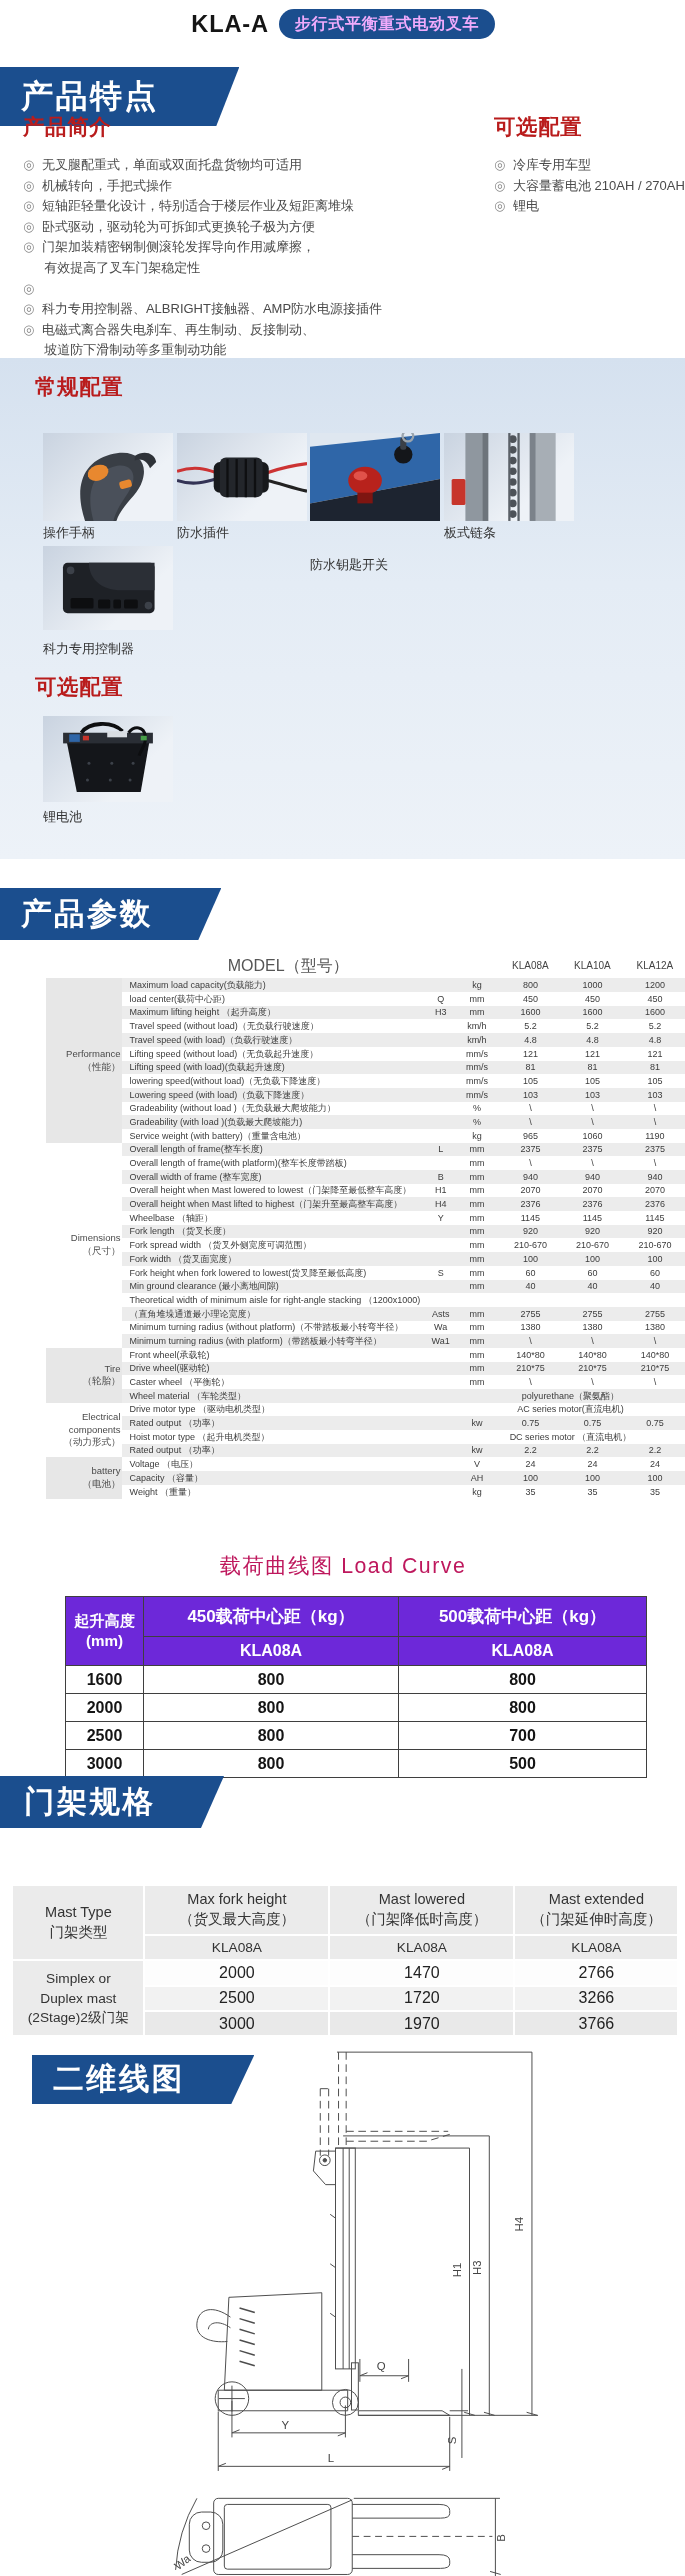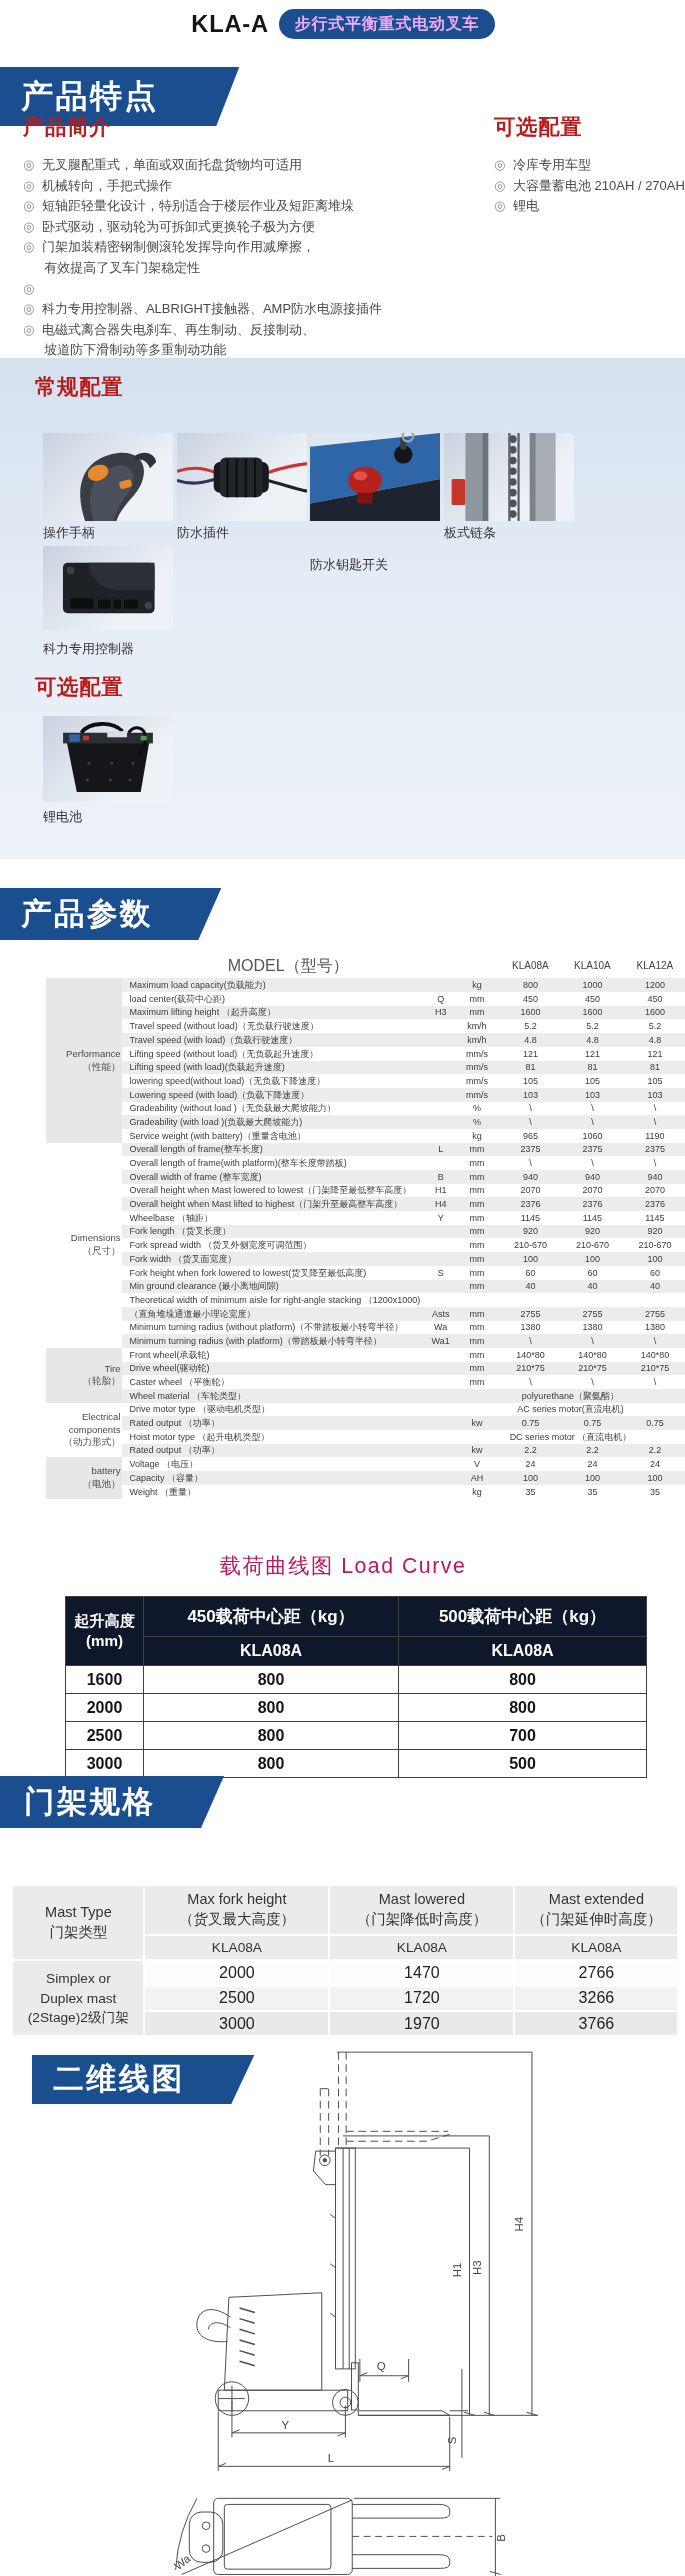--- a/index.html
+++ b/index.html
@@ -48,21 +48,21 @@
   .spec .gcell{text-align:right;font-size:9.5px;color:#4a4a4a;white-space:pre-line;line-height:1.35;}
   .spec .name{font-size:9px;color:#3c3c3c;padding-left:7.6px;white-space:pre-line;}
   .spec .sym,.spec .unit,.spec .val,.spec .spanv{text-align:center;font-size:9px;color:#3c3c3c;}
   .spec .model-label{text-align:center;font-size:16px;color:#555;height:24.4px;}
   .spec .model-name{text-align:center;font-size:10px;color:#444;}
 
   
   .load-title{position:absolute;left:0;top:1551px;width:686px;text-align:center;font-size:21.3px;color:#be185d;letter-spacing:1.5px;font-weight:500;}
   .load{position:absolute;left:65px;top:1596px;width:581px;border-collapse:collapse;table-layout:fixed;}
   .load td{border:1.5px solid #3f3f3f;text-align:center;vertical-align:middle;}
-  .lc-green{background:#0f172a;color:#fff;font-weight:bold;}
+  .lc-green{background:#6d28d9;color:#fff;font-weight:bold;}
   .lc-c1{font-size:15.2px;white-space:pre-line;line-height:1.3;}
   .lc-h{font-size:17px;height:37px;}
   .lc-m{font-size:16px;height:26px;}
   .lc-d{font-size:16px;height:25px;font-weight:600;color:#141414;background:#fff;}
 
   
   .mast{position:absolute;left:11.4px;top:1884px;width:668px;border-collapse:separate;border-spacing:2.3px;table-layout:fixed;}
   .mast td{text-align:center;vertical-align:middle;}
   .m-h{background:#ebebeb;color:#333;font-size:14.5px;white-space:pre-line;line-height:1.35;height:46px;}
   .m-model{height:21.3px;font-size:13.7px;background:#ebebeb;color:#333;}

